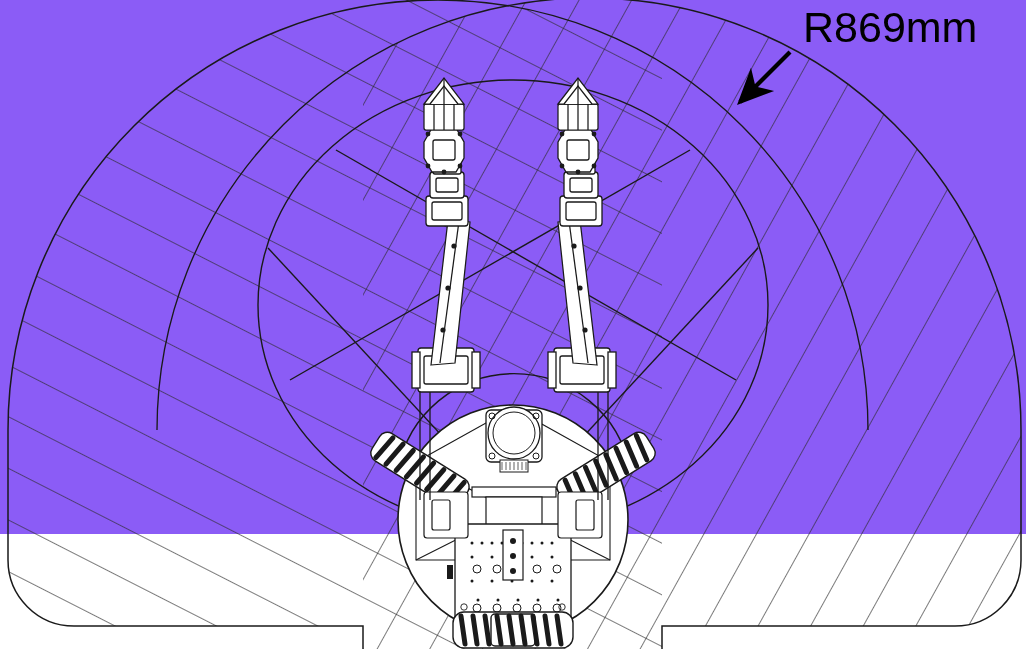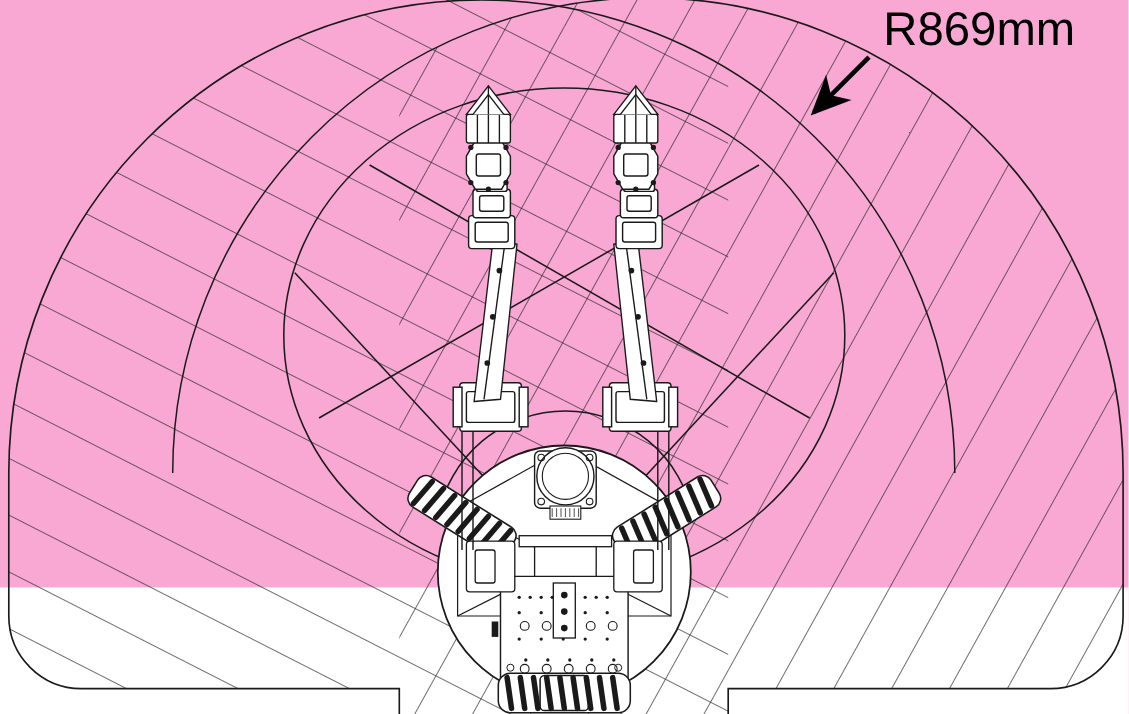--- a/index.html
+++ b/index.html
@@ -6,21 +6,21 @@
   html,body{margin:0;padding:0;background:#ffffff;}
   body{
     width:1026px;height:649px;
     font-family:"Liberation Sans", sans-serif;
     overflow:hidden;
     position:relative;
   }
   #stage{
     position:absolute;left:0;top:0;
     width:1026px;height:534px;
-    background:#f9a8d4;
+    background:#8b5cf6;
   }
   #stage svg{display:block;}
   .dim-label{
     position:absolute;
     font-family:"Liberation Sans", sans-serif;
     font-size:43px;
     font-weight:400;
     color:#000000;
     letter-spacing:0px;
     white-space:nowrap;

